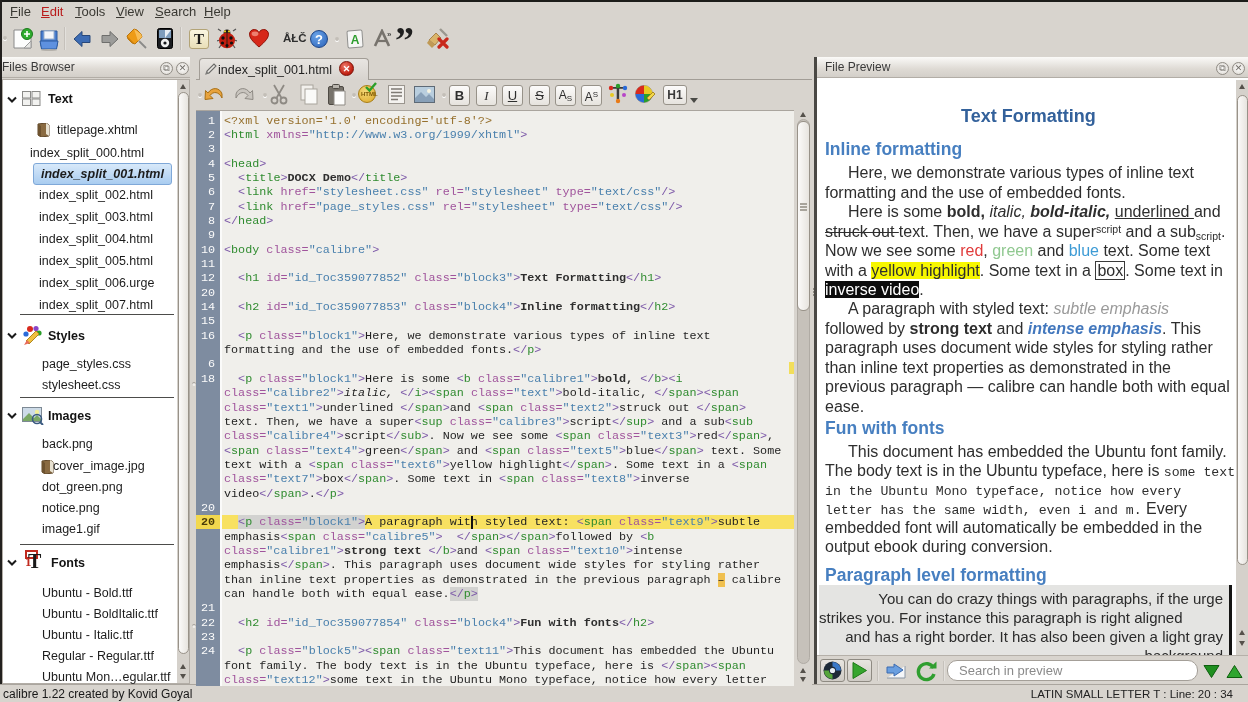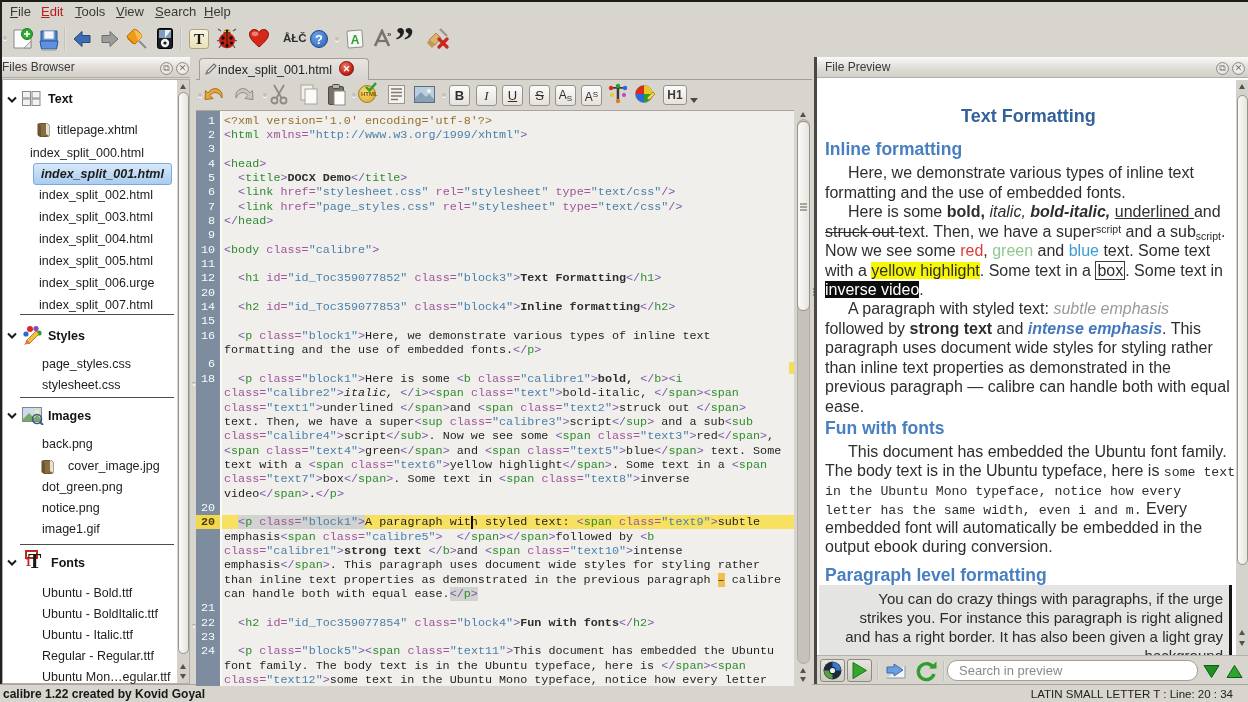--- a/index.html
+++ b/index.html
@@ -105,21 +105,21 @@
 <text x="15" y="8" font-size="8" font-weight="bold" fill="#4a4a48" font-family="Liberation Sans">»</text>
   </svg>
 <div class="abs" style="left:395px;top:18px;font-family:'Liberation Serif',serif;font-weight:bold;font-size:38px;color:#1f1f1f">”</div>
 <svg class="abs" style="left:427px;top:28px" width="23" height="21" viewBox="0 0 23 21">
 <path d="M13 1 L20 8" stroke="#9a9890" stroke-width="2.4"></path>
 <path d="M2 12 L9 5 L14 10 L8 17 Z" fill="#d9b46a" stroke="#a8834a"></path>
 <path d="M2 12 L8 17 L5 20 L0 15 Z" fill="#c09a55"></path>
 <path d="M12 11 L20 19 M20 11 L12 19" stroke="#c8281c" stroke-width="3.2" stroke-linecap="round"></path>
   </svg>
 <div class="abs" style="left:0;top:684px;width:1248px;height:18px;background:#d8d4ce;border-top:1px solid #aaa59e"></div>
-<div class="abs" style="left:3px;top:687px;font-size:12px;font-weight:bold;color:#181818">calibre 1.22 created by Kovid Goyal</div>
+<div class="abs" style="left:3px;top:687px;font-size:12px;font-weight:normal;color:#181818">calibre 1.22 created by Kovid Goyal</div>
 <div class="abs" style="right:15px;top:688px;font-size:11.5px;color:#222">LATIN SMALL LETTER T : Line: 20 : 34</div>
 <div class="ptitle" style="left:2px;top:57px;width:188px;">Files Browser</div>
 <div class="pbtn" style="left:160px;top:62px">⧉</div>
 <div class="pbtn" style="left:176px;top:62px">✕</div>
 <div class="abs" style="left:2px;top:79px;width:188px;height:605px;background:#fff;border:1px solid #b2ada6"></div>
 <div class="abs" style="left:177px;top:80px;width:12px;height:603px;background:#d5d1cb"></div>
 <div class="sbhandle" style="left:177.5px;top:92px;width:11px;height:562px"></div>
 <div class="sbarr" style="left:180px;top:84px;border-left:3.5px solid transparent;border-right:3.5px solid transparent;border-bottom:5px solid #55514b"></div>
 <div class="sbarr" style="left:180px;top:664px;border-left:3.5px solid transparent;border-right:3.5px solid transparent;border-bottom:5px solid #55514b"></div>
 <div class="sbarr" style="left:180px;top:674px;border-left:3.5px solid transparent;border-right:3.5px solid transparent;border-top:5px solid #55514b"></div>
@@ -174,21 +174,21 @@
 <circle cx="15" cy="13" r="4.5" fill="none" stroke="#3a5a80" stroke-width="1.6"></circle>
 <path d="M18 16 L21 19" stroke="#3a5a80" stroke-width="2"></path>
   </svg>
 <div class="abs treeb" style="left:48px;top:409px">Images</div>
 <div class="abs tree" style="left:42px;top:437px">back.png</div>
 <svg class="abs" style="left:40px;top:460px" width="15" height="14" viewBox="0 0 15 14">
     <path d="M2 1 L10 0 L13 2 L13 13 L5 14 L2 12 Z" fill="#8a6b42" stroke="#5e4526"></path>
     <path d="M10 0 L13 2 L13 13 L10 11 Z" fill="#e8e2d2"></path>
     <path d="M2 1 L5 3 L5 14 L2 12 Z" fill="#6e532f"></path>
   </svg>
-<div class="abs tree" style="left:68px;top:459px">cover_image.jpg</div>
+<div class="abs tree" style="left:53px;top:459px">cover_image.jpg</div>
 <div class="abs tree" style="left:42px;top:480px">dot_green.png</div>
 <div class="abs tree" style="left:42px;top:501px">notice.png</div>
 <div class="abs tree" style="left:42px;top:522px">image1.gif</div>
 <div class="abs" style="left:20px;top:544px;width:154px;height:1px;background:#4c4c4a"></div>
 <svg class="abs" style="left:7px;top:559px" width="10" height="7" viewBox="0 0 10 7">
     <path d="M1 1.5 L5 5.5 L9 1.5" fill="none" stroke="#1a1a1a" stroke-width="2"></path>
   </svg>
 <div class="abs" style="left:25px;top:550px;width:20px;height:22px">
 <div class="abs" style="left:0;top:0;width:13px;height:9px;border:2px solid #c02a1e"></div>
 <div class="abs" style="left:3px;top:0px;font-family:'Liberation Serif',serif;font-weight:bold;font-size:20px;color:#1a1a1a;line-height:22px">T</div>
@@ -366,21 +366,21 @@
 <div class="pv" style="top:358.8px;padding-left:0px">than inline text properties as demonstrated in the</div>
 <div class="pv" style="top:378.2px;padding-left:0px">previous paragraph — calibre can handle both with equal</div>
 <div class="pv" style="top:397.7px;padding-left:0px">ease.</div>
 <div class="pv" style="top:442.5px;padding-left:23px">This document has embedded the Ubuntu font family.</div>
 <div class="pv" style="top:461.5px;padding-left:0px">The body text is in the Ubuntu typeface, here is <span class="pmono">some  text</span></div>
 <div class="pv" style="top:480.8px;padding-left:0px"><span class="pmono">in the Ubuntu Mono typeface, notice how every</span></div>
 <div class="pv" style="top:499.8px;padding-left:0px"><span class="pmono">letter has the same width, even i and m.</span> Every</div>
 <div class="pv" style="top:518.7px;padding-left:0px">embedded font will automatically be embedded in the</div>
 <div class="pv" style="top:537.6px;padding-left:0px">output ebook during conversion.</div>
 <div class="abs" style="left:819px;top:590.0px;width:404px;text-align:right;font-size:15px;color:#2b2b2b;white-space:nowrap">You can do crazy things with paragraphs, if the urge</div>
-<div class="abs" style="left:819px;top:609.1px;width:404px;text-align:right;font-size:15px;color:#2b2b2b;white-space:nowrap">strikes you. For instance this paragraph is right aligned</div>
+<div class="abs" style="left:819px;top:609.1px;width:404px;font-size:15px;color:#2b2b2b;white-space:nowrap">strikes you. For instance this paragraph is right aligned</div>
 <div class="abs" style="left:819px;top:628.2px;width:404px;text-align:right;font-size:15px;color:#2b2b2b;white-space:nowrap">and has a right border. It has also been given a light gray</div>
 <div class="abs" style="left:819px;top:647.3px;width:404px;text-align:right;font-size:15px;color:#2b2b2b;white-space:nowrap">background</div>
 <div class="abs" style="left:817px;top:655px;width:431px;height:29px;background:#d8d4ce;border-top:1px solid #b5b0a9"></div>
 <div class="abs" style="left:1236px;top:80px;width:12px;height:575px;background:#d5d1cb"></div>
 <div class="sbhandle" style="left:1236.5px;top:95px;width:11px;height:470px"></div>
 <div class="sbarr" style="left:1239px;top:84px;border-left:3.5px solid transparent;border-right:3.5px solid transparent;border-bottom:5px solid #55514b"></div>
 <div class="sbarr" style="left:1239px;top:630px;border-left:3.5px solid transparent;border-right:3.5px solid transparent;border-bottom:5px solid #55514b"></div>
 <div class="sbarr" style="left:1239px;top:641px;border-left:3.5px solid transparent;border-right:3.5px solid transparent;border-top:5px solid #55514b"></div>
 <div class="abs" style="left:820px;top:659px;width:25px;height:23px;border:1px solid #8e8a82;border-radius:3px;background:linear-gradient(#e8e5e0,#cfcbc5)"></div>
 <svg class="abs" style="left:823px;top:661px" width="19" height="19" viewBox="0 0 19 19">

